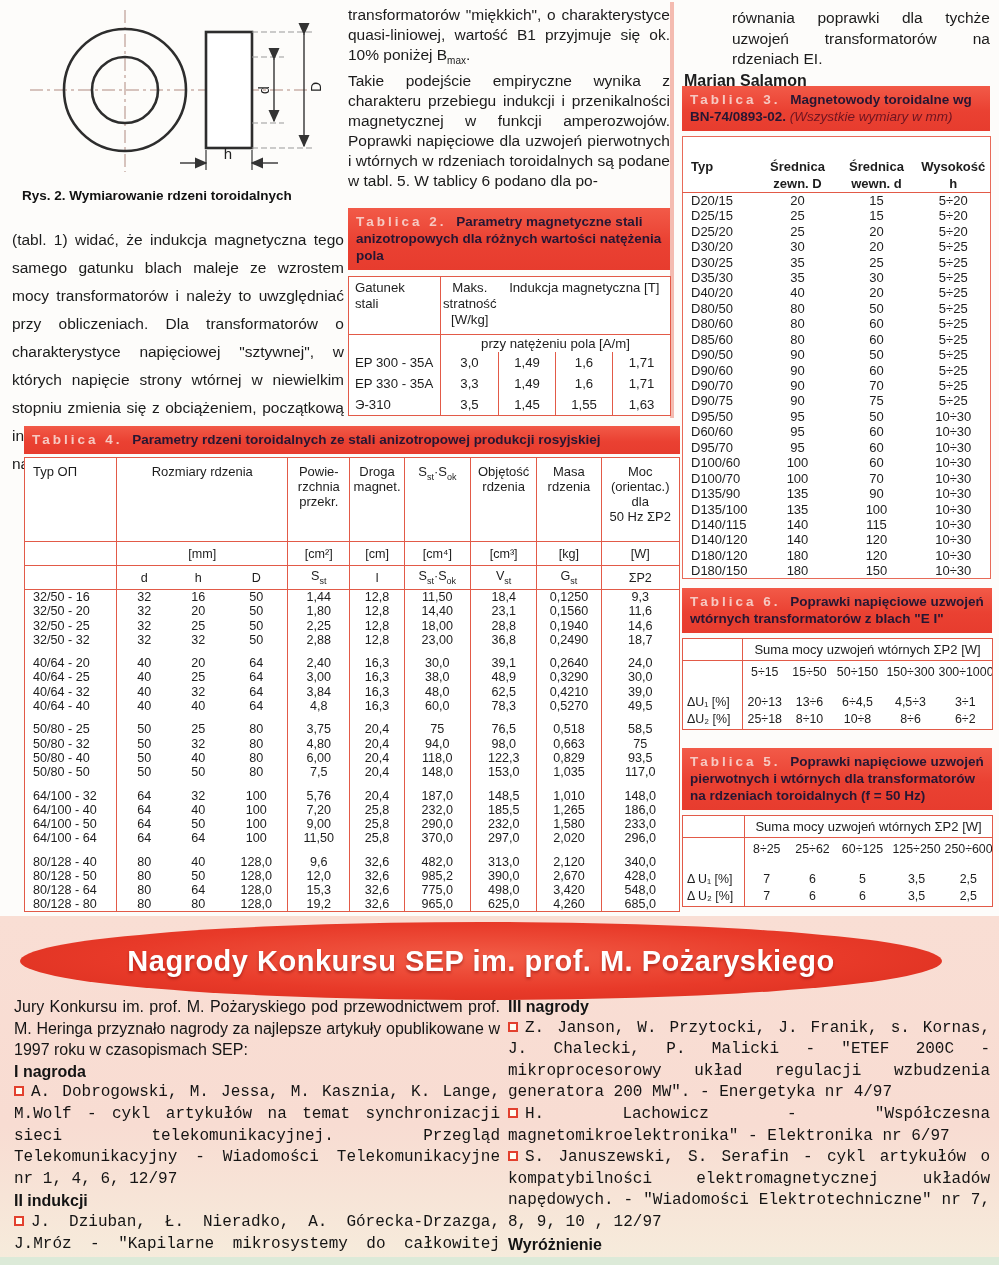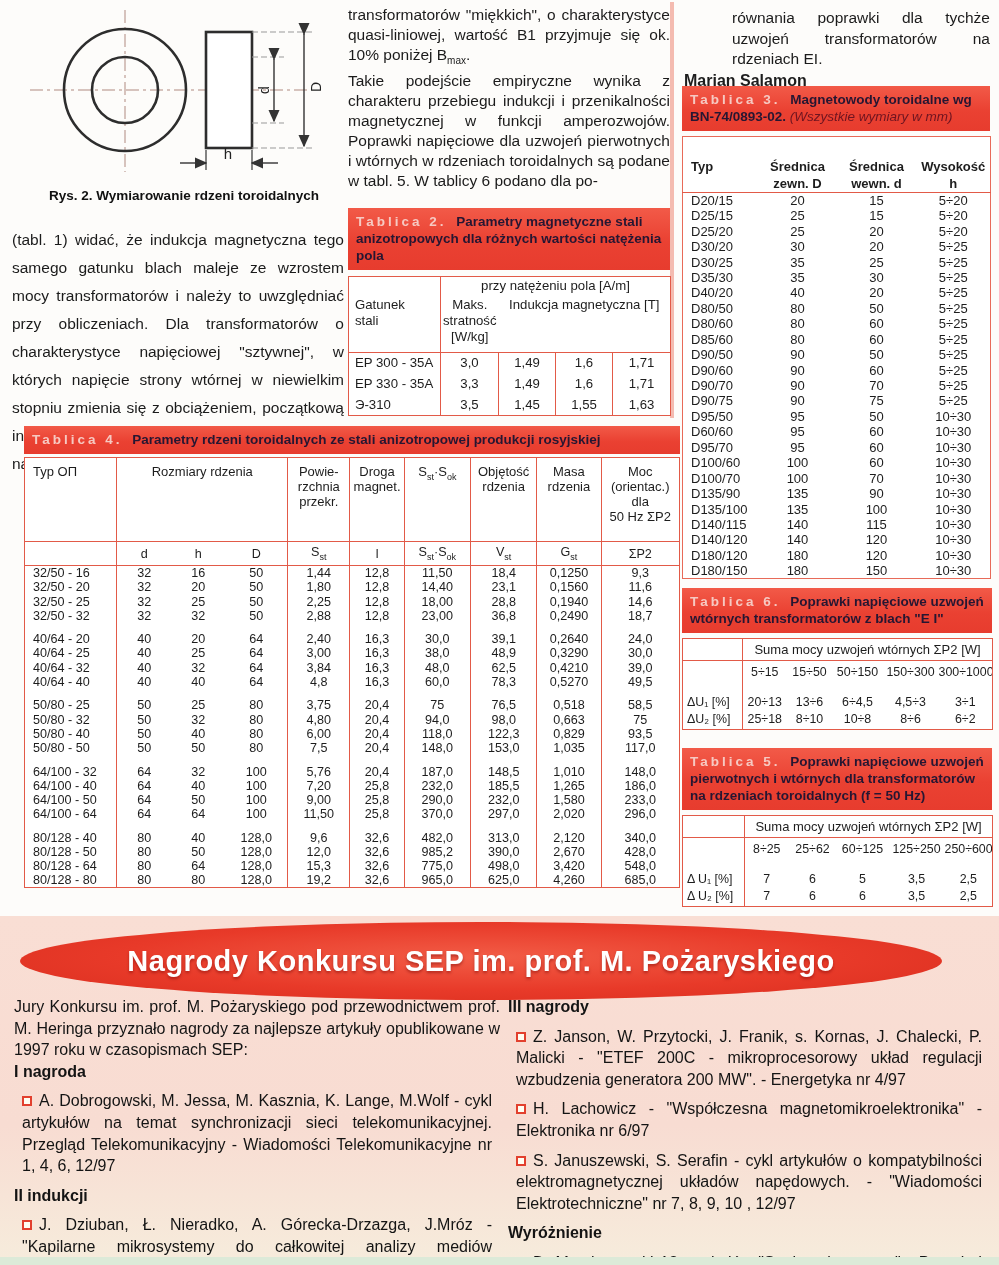--- a/index.html
+++ b/index.html
@@ -2,21 +2,21 @@
 <html lang="pl"><head>
 <meta charset="utf-8">
 <style>
   * { margin:0; padding:0; box-sizing:border-box; }
   body { font-family:"Liberation Sans", sans-serif; background:#888; }
   #page { position:relative; width:999px; height:1265px; background:#fdfcfa; overflow:hidden;
           color:#1d1d1d; margin:0 auto; }
 
   
   .figure-block { position:absolute; left:12px; top:2px; width:334px; }
-  .figure-caption { font-weight:bold; font-size:13.5px; margin-top:4px; padding-left:10px; color:#111;text-align:center; }
+  .figure-caption { font-weight:bold; font-size:13.5px; margin-top:4px; padding-left:10px; color:#111; }
 
   
   .par { font-size:15.5px; line-height:28px; text-align:justify; color:#1b1b1b; }
   .left-par   { position:absolute; left:12px;  top:226px; width:332px; }
   .mid-col    { position:absolute; left:348px; top:5px;  width:322px; }
   .mid-col .par { line-height:20px; }
   .right-col  { position:absolute; left:684px; top:8px;  width:306px; }
   .right-col .par { line-height:20.5px;margin-left:48px; }
   .author { font-weight:bold; font-size:16px; margin-top:2px; }
   sub.small { font-size:10px; }
@@ -81,21 +81,21 @@
   .banner { position:absolute; left:20px; top:922px; width:922px; height:78px; border-radius:50%;
             background:radial-gradient(ellipse at 50% 45%, #f25c46 0%, #e83a29 55%, #d92d1e 100%);
             display:flex; align-items:center; justify-content:center; }
   .banner-text { color:#fff; font-weight:bold; font-size:29px; letter-spacing:0.5px;
                  text-shadow:0 2px 3px rgba(110,0,0,0.45); }
   .award-col { position:absolute; top:996px; font-size:16px; line-height:21.6px; text-align:justify; color:#141414; }
   .award-left  { left:14px;  width:486px; }
   .award-right { left:508px; width:482px; }
   .award-col h3 { font-size:16px; font-weight:bold; margin:0; }
   .award-col ul { list-style:none; }
-  .award-col li { margin:8px; }
+  .award-col li { margin:0;font-family:Liberation Mono, monospace; }
   .bullet { display:inline-block; width:10px; height:10px; border:2px solid #e2402e;
             background:#fffef2; margin-right:7px; }
   .bottom-strip { position:absolute; left:0; top:1257px; width:999px; height:8px; background:#dcead8; }
 
   svg text { font-family:"Liberation Sans", sans-serif; }
 </style>
 </head>
 <body>
 
 <div id="page">
@@ -152,30 +152,30 @@
     <table class="t2">
       <colgroup>
           <col style="width:92px">
           <col style="width:58px">
           <col style="width:57px">
           <col style="width:57px">
           <col style="width:58px">
         </colgroup>
       <tbody>
           <tr>
-        <td></td>
-        <td class="bl" colspan="4">przy natężeniu pola [A/m]</td>
-      </tr>
-      <tr>
         <td class="hdr left pre bb">Gatunek
 stali</td>
         <td class="hdr pre bl bb">Maks.
 stratność
 [W/kg]</td>
         <td class="hdr bb" colspan="3">Indukcja magnetyczna [T]</td>
+      </tr>
+      <tr>
+        <td></td>
+        <td class="bl" colspan="4">przy natężeniu pola [A/m]</td>
       </tr>
       </tbody>
         <tbody class="data">
 
       <tr>
           <td class="left">EP 300 - 35A</td>
           <td class="bl">3,0</td>
           <td class="bl">1,49</td>
           <td class="bl">1,6</td>
           <td class="bl">1,71</td>
@@ -413,20 +413,30 @@
         <td class="bl bb">S<sub>st</sub>·S<sub>ok</sub></td>
         <td class="pre bl bb">Objętość
 rdzenia</td>
         <td class="pre bl bb">Masa
 rdzenia</td>
         <td class="pre bl bb">Moc
 (orientac.)
 dla
 50 Hz ΣP2</td>
       </tr>
+      <tr class="urow">
+        <td class="bb"></td>
+        <td class="bl bb" colspan="3">[mm]</td>
+        <td class="bl bb">[cm²]</td>
+        <td class="bl bb">[cm]</td>
+        <td class="bl bb">[cm⁴]</td>
+        <td class="bl bb">[cm³]</td>
+        <td class="bl bb">[kg]</td>
+        <td class="bl bb">[W]</td>
+      </tr>
       <tr class="srow">
         <td class="bb"></td>
         <td class="bl bb">d</td>
         <td class="bb">h</td>
         <td class="bb">D</td>
         <td class="bl bb">S<sub>st</sub></td>
         <td class="bl bb">l</td>
         <td class="bl bb">S<sub>st</sub>·S<sub>ok</sub></td>
         <td class="bl bb">V<sub>st</sub></td>
         <td class="bl bb">G<sub>st</sub></td>

